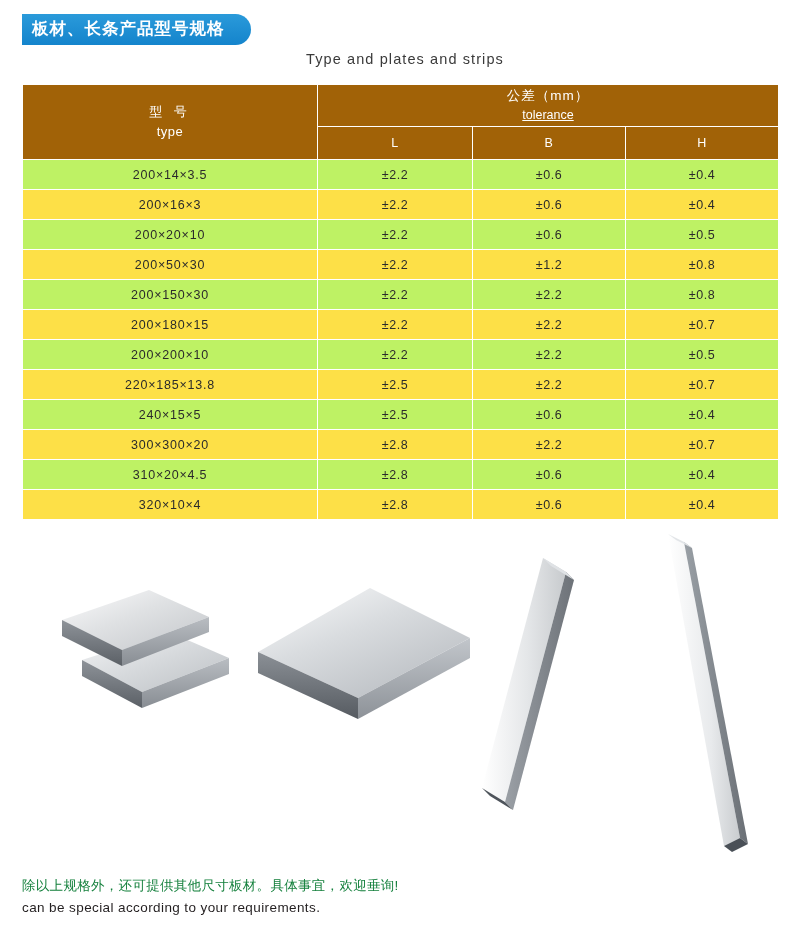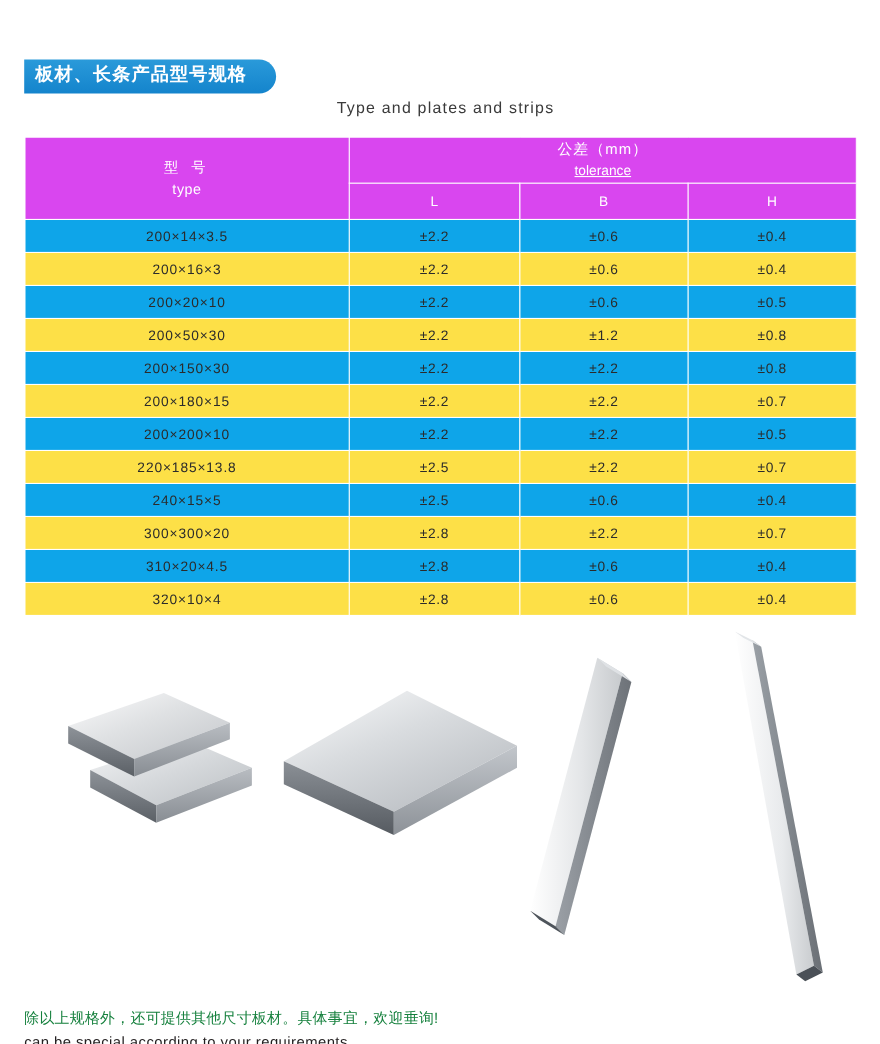--- a/index.html
+++ b/index.html
@@ -11,21 +11,20 @@
     height: 949px;
     background: #ffffff;
     font-family: "Liberation Sans", sans-serif;
     color: #231f20;
     overflow: hidden;
   }
   .page {
     position: relative;
     width: 800px;
     height: 735px;
-    margin-top: 40px;
   }
 
   
   .header {
     position: absolute;
     left: 22px;
     top: 14px;
     width: 756px;
   }
   .title-pill {
@@ -60,21 +59,21 @@
     border-collapse: collapse;
     table-layout: fixed;
   }
   .spec-table th,
   .spec-table td {
     border: 1px solid #ffffff;
     text-align: center;
     vertical-align: middle;
   }
   .spec-table thead th {
-    background: #d946ef;
+    background: #a16207;
     color: #ffffff;
     font-weight: normal;
   }
   .th-type {
     font-size: 13.5px;
     line-height: 1.55;
     height: 64px;
   }
   .th-type .cn {
     font-size: 13px;
@@ -105,21 +104,21 @@
     height: 30px;
     letter-spacing: 0.5px;
   }
   .spec-table tbody td {
     height: 27px;
     font-size: 12.5px;
     color: #2b2b2b;
     letter-spacing: 0.6px;
   }
   .spec-table tbody tr.odd td {
-    background: #0ea5e9;
+    background: #bef264;
   }
   .spec-table tbody tr.even td {
     background: #fde047;
   }
   .spec-table tbody tr td:first-child {
     letter-spacing: 0.8px;
   }
 
   
   .products {

